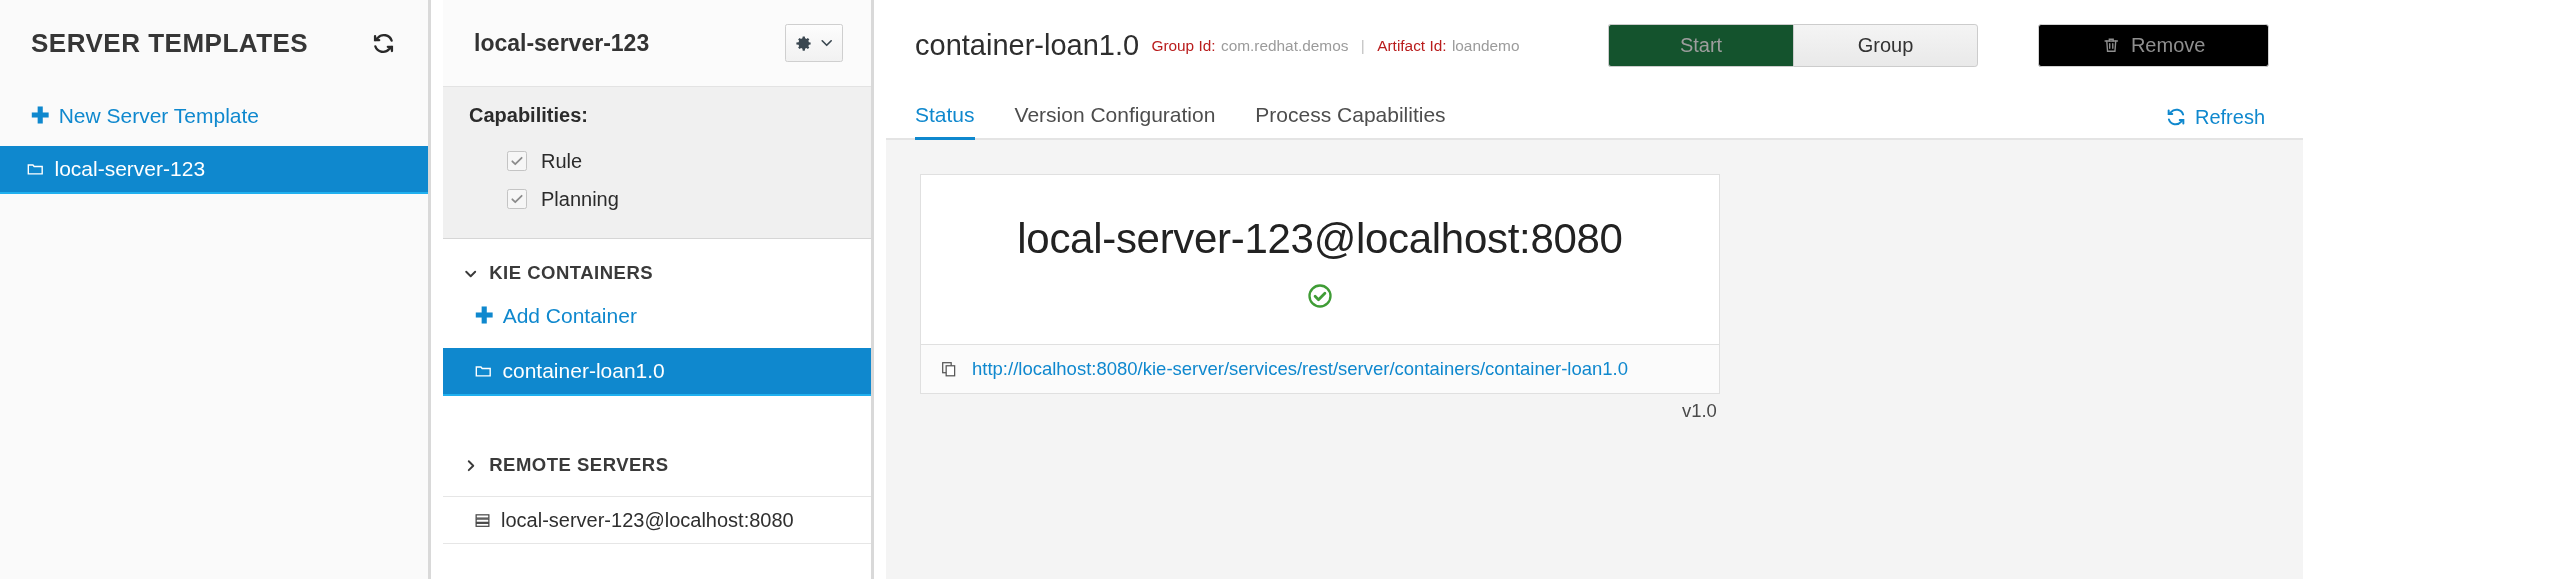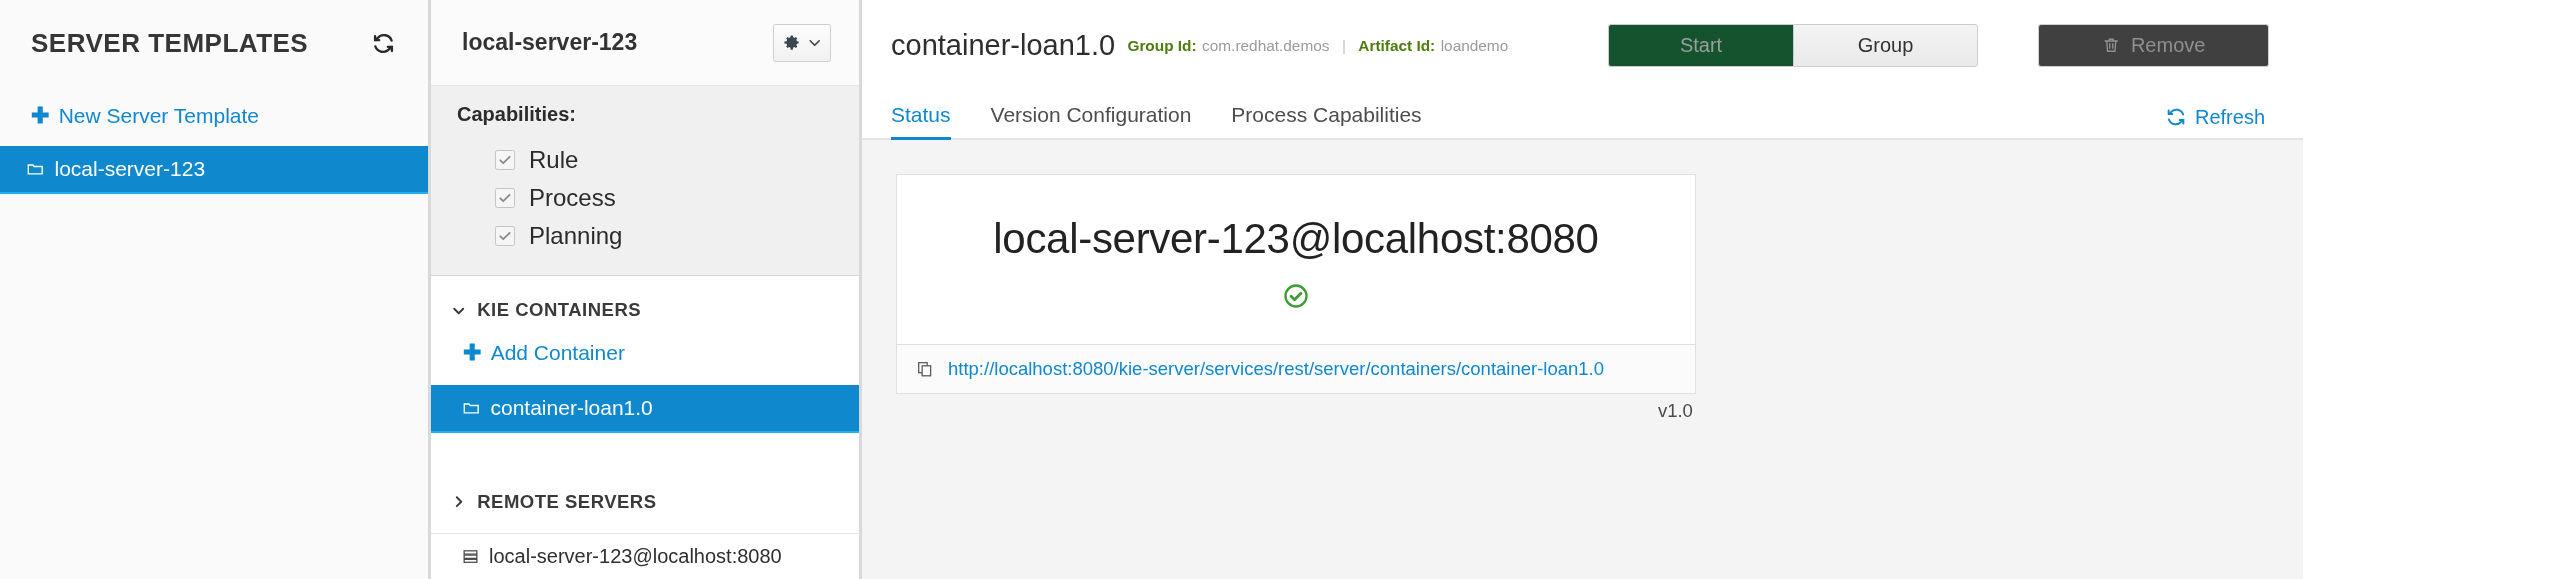--- a/index.html
+++ b/index.html
@@ -3,21 +3,21 @@
 <meta charset="utf-8">
 <style>
   * { box-sizing: border-box; margin: 0; padding: 0; }
   html, body {
     width: 2576px; height: 580px;
     font-family: "Liberation Sans", sans-serif;
     background: #ffffff;
     overflow: hidden;
     -webkit-font-smoothing: antialiased;
   }
-  .app { display: flex; width: 2303px; height: 580px; }
+  .app { display: flex; width: 2303px; height: 580px; gap: 12px; }
 
   
   .sidebar {
     width: 431px; height: 580px;
     background: #fafafa;
     border-right: 3.1px solid #d9d9d9;
     display: flex; flex-direction: column;
     flex: 0 0 431px;
   }
   .sidebar-head {
@@ -89,21 +89,21 @@
   .cap-row {
     display: flex; align-items: center; gap: 14px;
     height: 38px; padding-left: 38px;
   }
   .cbox {
     width: 20px; height: 20px; flex: 0 0 20px;
     border: 1.5px solid #c4c4c4; border-radius: 2.3px;
     background: #f6f6f6;
     display: flex; align-items: center; justify-content: center;
   }
-  .cap-name { font-size: 24px; color: #2b2b2b; }
+  .cap-name { font-size: 20px; color: #2b2b2b; }
 
   .section-head {
     display: flex; align-items: center; gap: 10.8px;
     padding: 23px 0 20px 20px;
     font-size: 18.5px; font-weight: bold; letter-spacing: 0.5px;
     color: #3a3a3a;
     cursor: pointer;
   }
   .addcontainer-row { padding: 0 0 20px 32px; }
   .container-item {
@@ -135,39 +135,39 @@
   .main-head {
     height: 91px;
     display: flex; align-items: center;
     padding: 0 34px 0 29px;
   }
   .main-title {
     font-size: 29px; color: #2e2e2e; font-weight: normal;
     margin-right: 12.3px;
   }
   .meta { font-size: 15.4px; color: #9b9b9b; display: flex; align-items: center; gap: 5.4px; }
-  .meta b { color: #4d7c0f; font-weight: bold; text-align: center; }
+  .meta b { color: #b91c1c; font-weight: normal; text-align: center; }
   .meta .bar { color: #c3c3c3; margin: 0 7px; }
   .head-spacer { flex: 1 1 auto; }
   .btn-group { display: flex; margin-right: 60px; }
   .btn {
     height: 43px; min-width: 185px;
     border: 1.5px solid #cccccc;
     background: linear-gradient(#fefefe, #f5f5f5);
     font-size: 20px; color: #333333;
     display: flex; align-items: center; justify-content: center;
     cursor: pointer;
   }
   .btn.left { border-radius: 3.1px 0 0 3.1px; border-right: none; }
   .btn.right { border-radius: 0 3.1px 3.1px 0; background: linear-gradient(#f4f4f4, #e9e9e9); }
   .btn.disabled { color: #9d9d9d; background: #14532d; }
   .btn-remove {
     height: 43px; min-width: 231px;
     border: 1.5px solid #d2d2d2; border-radius: 3.1px;
-    background: #404040;
+    background: #000000;
     font-size: 20px; color: #8f8f8f;
     display: flex; align-items: center; justify-content: center; gap: 10.8px;
     cursor: pointer;
   }
 
   .tabsrow {
     height: 49px;
     display: flex; align-items: flex-end;
     padding: 0 34px 0 29px;
     border-bottom: 2.3px solid #e4e4e4;
@@ -287,28 +287,20 @@
 
       <div class="cap-row">
         <span class="cbox">
           <svg width="14" height="14" viewBox="0 0 24 24" fill="none" stroke="#8b8b8b" stroke-width="3" stroke-linecap="round" stroke-linejoin="round">
             <path d="M4 12.5l5 5 11-11"></path>
           </svg>
         </span>
         <span class="cap-name">Rule</span>
       </div>
 
-      <div class="cap-row">
-        <span class="cbox">
-          <svg width="14" height="14" viewBox="0 0 24 24" fill="none" stroke="#8b8b8b" stroke-width="3" stroke-linecap="round" stroke-linejoin="round">
-            <path d="M4 12.5l5 5 11-11"></path>
-          </svg>
-        </span>
-        <span class="cap-name">Process</span>
-      </div>
 
       <div class="cap-row">
         <span class="cbox">
           <svg width="14" height="14" viewBox="0 0 24 24" fill="none" stroke="#8b8b8b" stroke-width="3" stroke-linecap="round" stroke-linejoin="round">
             <path d="M4 12.5l5 5 11-11"></path>
           </svg>
         </span>
         <span class="cap-name">Planning</span>
       </div>
     </div>

